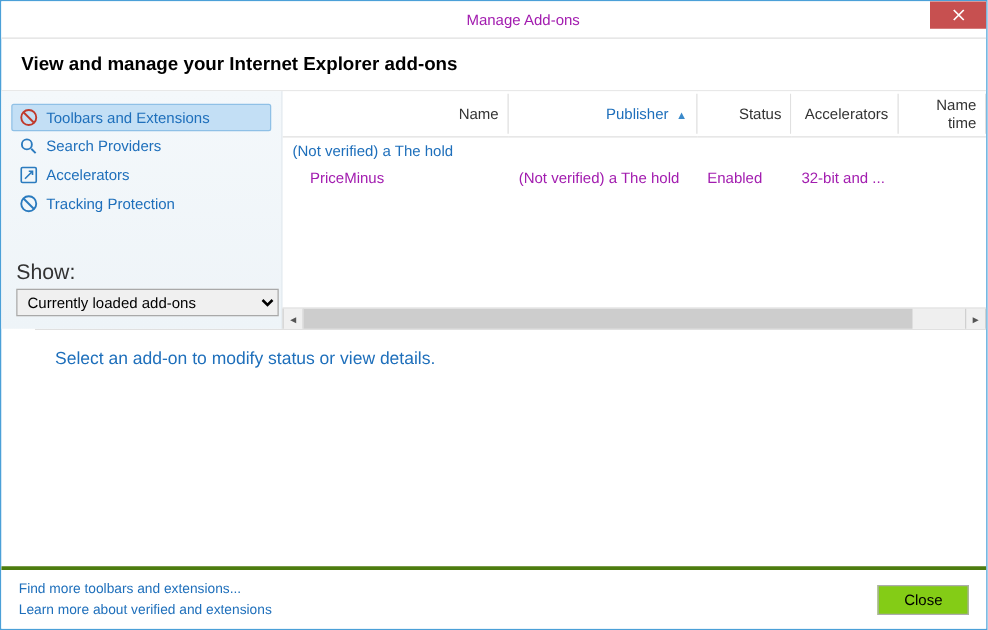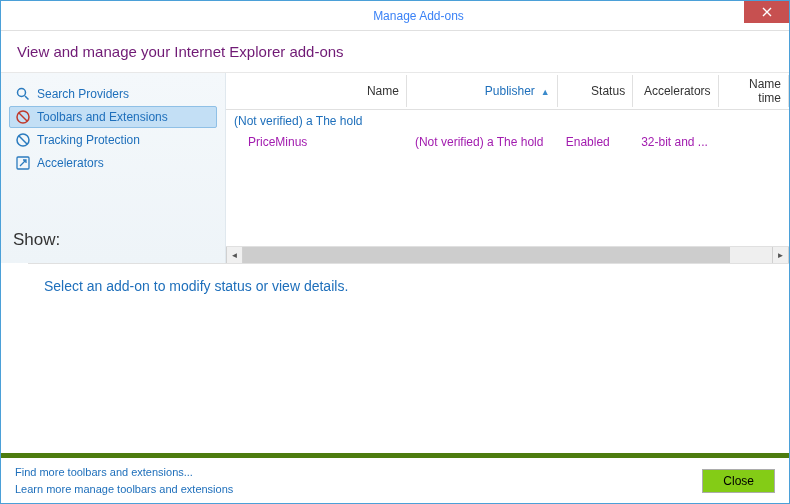--- a/index.html
+++ b/index.html
@@ -1,24 +1,24 @@
 <!DOCTYPE html>
 <html><head>
 <meta charset="utf-8">
 <style>
 * { margin: 0; padding: 0; box-sizing: border-box; font-family: "Segoe UI", Tahoma, sans-serif; }
 body { width: 790px; height: 504px; background: #fff; border: 1px solid #4ba0d8; overflow: hidden; position: relative; }
 
 .titlebar { height: 30px; background: #fff; display: flex; align-items: center; justify-content: center; position: relative; border-bottom: 1px solid #e0e0e0; }
-.titlebar-text { font-size: 12px; color: #3b82f6; margin-left: 47px; }
+.titlebar-text { font-size: 12px; color: #a21caf; margin-left: 47px; }
 .close-btn { position: absolute; right: 0; top: 0; width: 45px; height: 22px; background: #c75050; color: #fff; display: flex; align-items: center; justify-content: center; cursor: pointer; }
 .close-btn svg { width: 10px; height: 10px; }
 
 .header-bar { padding: 12px 16px; border-bottom: 1px solid #e8e8e8; }
-.header-title { color: #701a75; font-size: 15px; font-weight: 400; }
+.header-title { color: #000000; font-size: 15px; font-weight: 700; }
 
 .content { display: flex; height: 190px; }
 
 .sidebar { width: 225px; background: linear-gradient(to bottom, #f4f8fb, #eef4f8); padding: 10px 8px; border-right: 1px solid #e0e8ee; display: flex; flex-direction: column; }
 .sidebar-heading { color: #1e6fbb; font-size: 12px; margin-bottom: 6px; padding-left: 4px; }
 .sidebar-item { display: flex; align-items: center; gap: 6px; padding: 3px 6px; font-size: 12px; color: #1e6fbb; cursor: pointer; border-radius: 2px; margin-bottom: 1px; }
 .sidebar-item.selected { background: #c3dff5; border: 1px solid #8fc0e6; padding: 2px 5px; }
 .sidebar-item .icon { width: 16px; height: 16px; flex-shrink: 0; display: flex; align-items: center; justify-content: center; }
 .show-section { margin-top: auto; padding-left: 4px; }
 .show-label { font-size: 17px; color: #333; margin-bottom: 3px; display: block; }
@@ -35,21 +35,21 @@
 .group-row td { color: #1e6fbb; padding: 4px 8px; }
 
 .hscroll { height: 17px; border-top: 1px solid #e0e0e0; display: flex; align-items: stretch; background: #f0f0f0; }
 .hscroll .arrow { width: 17px; display: flex; align-items: center; justify-content: center; background: #f0f0f0; border-left: 1px solid #d0d0d0; border-right: 1px solid #d0d0d0; font-size: 8px; color: #555; }
 .hscroll .track { flex: 1; background: #efefef; position: relative; }
 .hscroll .thumb { position: absolute; left: 0; top: 0; bottom: 0; width: 92%; background: #cdcdcd; }
 
 .details { border-top: 1px solid #e0e0e0; padding: 14px 16px; height: 195px; margin-left: 27px; }
 .details-msg { color: #1e6fbb; font-size: 14px; }
 
-.footer { position: absolute; bottom: 0; left: 0; right: 0; height: 50px; border-top: 5px solid #4d7c0f; display: flex; align-items: center; justify-content: space-between; padding: 8px 14px; background: #fff; }
+.footer { position: absolute; bottom: 0; left: 0; right: 0; height: 50px; border-top: 3px solid #4d7c0f; display: flex; align-items: center; justify-content: space-between; padding: 8px 14px; background: #fff; }
 .footer-links { font-size: 11px; line-height: 1.5; }
 .footer-links a { color: #1e6fbb; text-decoration: none; display: block; cursor: pointer; }
 .close-button { padding: 4px 20px; font-size: 12px; border: 1px solid #acacac; background: #84cc16; cursor: pointer; }
 
 .col-name { width: 180px; }
 .col-pub { width: 150px; }
 .col-status { width: 75px; }
 .col-arch { width: 85px; }
 .col-load { width: 70px; }
 </style>
@@ -66,62 +66,65 @@
 </div>
 
 <div class="header-bar">
   <div class="header-title">View and manage your Internet Explorer add-ons</div>
 </div>
 
 <div class="content">
 
   <div class="sidebar">
 
-    <div class="sidebar-item">
-      <span class="icon">
-        <svg width="16" height="16" viewBox="0 0 16 16">
-            <circle cx="6.5" cy="6.5" r="4" fill="none" stroke="#2b7bbf" stroke-width="1.5"></circle>
-            <path d="M10 10 L13.5 13.5" stroke="#2b7bbf" stroke-width="1.5"></path>
-          </svg>
-      </span>
-      <span>Search Providers</span>
-    </div>
-
     <div class="sidebar-item selected">
       <span class="icon">
         <svg width="16" height="16" viewBox="0 0 16 16">
             <circle cx="8" cy="8" r="6" fill="none" stroke="#c0392b" stroke-width="1.5"></circle>
             <path d="M4 4 L12 12" stroke="#c0392b" stroke-width="1.5"></path>
           </svg>
       </span>
       <span>Toolbars and Extensions</span>
     </div>
 
     <div class="sidebar-item">
       <span class="icon">
         <svg width="16" height="16" viewBox="0 0 16 16">
-            <circle cx="8" cy="8" r="6" fill="none" stroke="#2b7bbf" stroke-width="1.5"></circle>
-            <path d="M3.8 3.8 L12.2 12.2" stroke="#2b7bbf" stroke-width="1.5"></path>
+            <circle cx="6.5" cy="6.5" r="4" fill="none" stroke="#2b7bbf" stroke-width="1.5"></circle>
+            <path d="M10 10 L13.5 13.5" stroke="#2b7bbf" stroke-width="1.5"></path>
           </svg>
       </span>
-      <span>Tracking Protection</span>
+      <span>Search Providers</span>
     </div>
 
     <div class="sidebar-item">
       <span class="icon">
         <svg width="16" height="16" viewBox="0 0 16 16">
             <rect x="2" y="2" width="12" height="12" rx="1" fill="none" stroke="#2b7bbf" stroke-width="1.3"></rect>
             <path d="M5 11 L11 5 M8 5 L11 5 L11 8" fill="none" stroke="#2b7bbf" stroke-width="1.3"></path>
           </svg>
       </span>
       <span>Accelerators</span>
     </div>
 
+    <div class="sidebar-item">
+      <span class="icon">
+        <svg width="16" height="16" viewBox="0 0 16 16">
+            <circle cx="8" cy="8" r="6" fill="none" stroke="#2b7bbf" stroke-width="1.5"></circle>
+            <path d="M3.8 3.8 L12.2 12.2" stroke="#2b7bbf" stroke-width="1.5"></path>
+          </svg>
+      </span>
+      <span>Tracking Protection</span>
+    </div>
+
     <div class="show-section">
       <span class="show-label">Show:</span>
+      <select class="show-select">
+        <option>Currently loaded add-ons</option>
+      </select>
     </div>
   </div>
 
   <div class="main">
     <div class="table-wrap">
       <table>
         <thead>
           <tr>
             <th class="col-name"><span>Name</span><span class="col-divider"></span></th>
             <th class="col-pub sorted"><span>Publisher</span><span class="sort-caret">▲</span><span class="col-divider"></span></th>
@@ -155,16 +158,16 @@
 
 </div>
 
 <div class="details">
   <div class="details-msg">Select an add-on to modify status or view details.</div>
 </div>
 
 <div class="footer">
   <div class="footer-links">
     <a>Find more toolbars and extensions...</a>
-    <a>Learn more manage toolbars and extensions</a>
+    <a>Learn more about verified and extensions</a>
   </div>
   <button class="close-button">Close</button>
 </div>
 
 </body></html>

